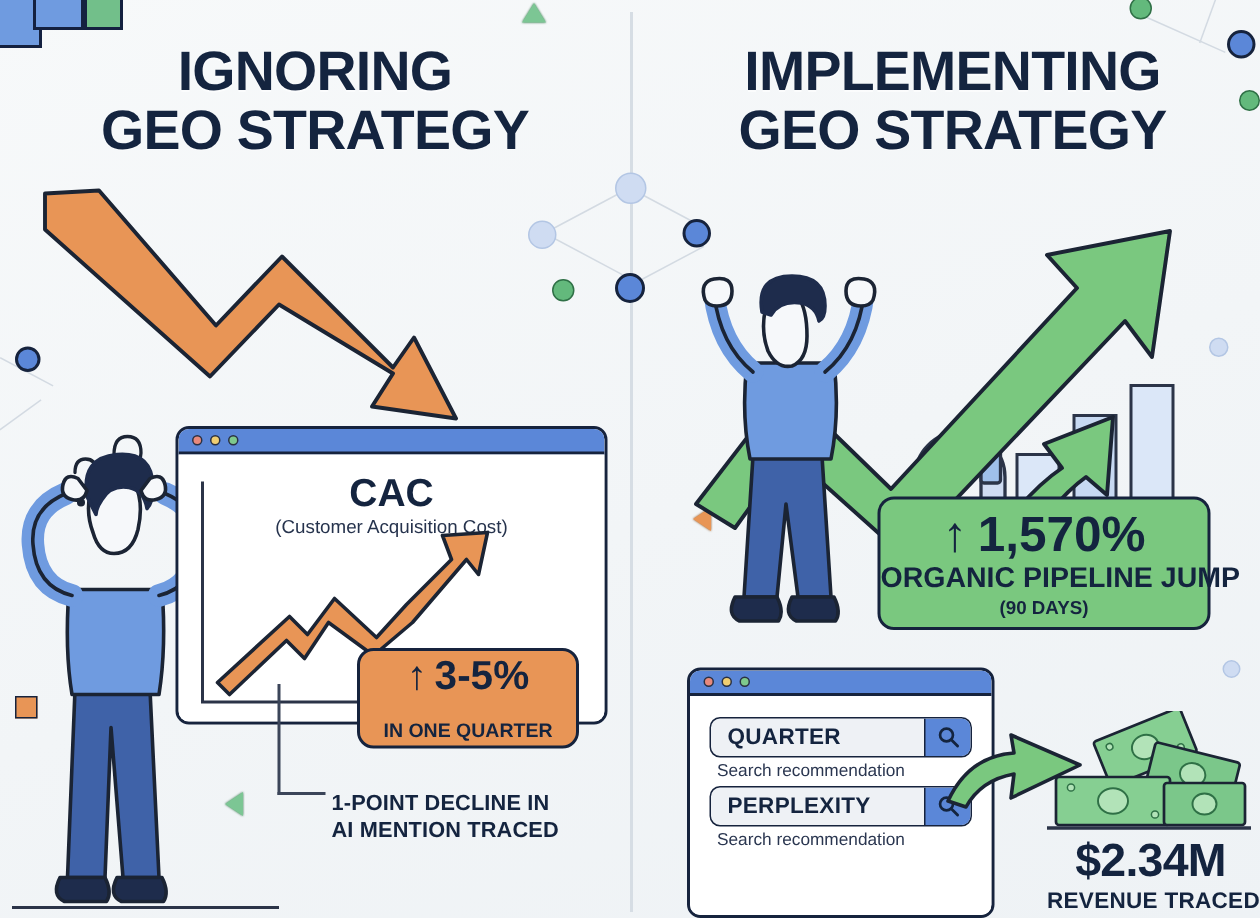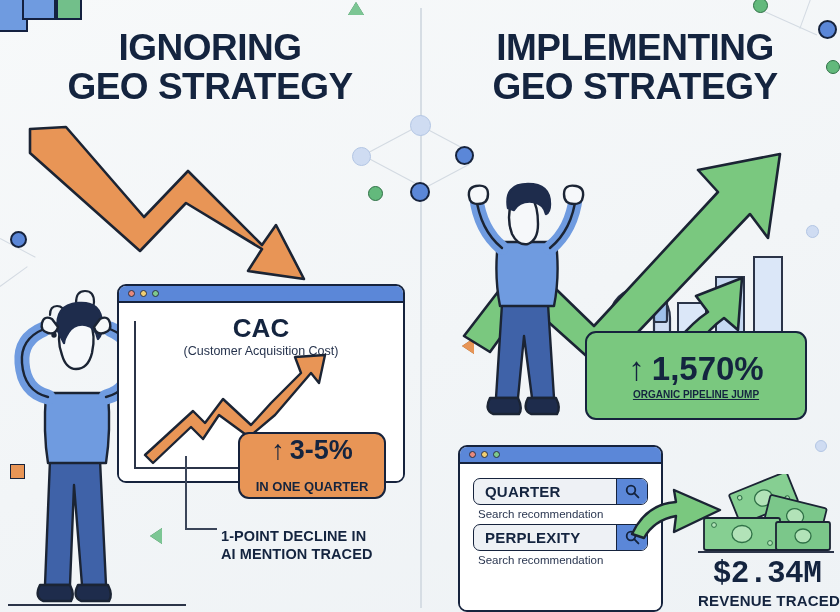--- a/index.html
+++ b/index.html
@@ -92,21 +92,21 @@
     flex: 1; display: flex; align-items: center; padding-left: 11px;
     font-weight: 700; font-size: 15px; color: #14243f; letter-spacing: .2px;
   }
   .sbox-btn {
     width: 31px; background: #5b87d8; border-left: 1.8px solid #16233d;
     display: flex; align-items: center; justify-content: center;
   }
   .srec { font-size: 11.5px; color: #2a3650; margin: 3px 0 0 5px; }
 
   
-  .money-amt { font-weight: 700; color: #14243f; font-size: 31px; line-height: 1; letter-spacing: -0.5px; font-family: Liberation Mono, monospace; }
+  .money-amt { font-weight: 700; color: #14243f; font-size: 31px; line-height: 1; letter-spacing: -0.5px; }
   .money-lbl { font-weight: 700; color: #14243f; font-size: 15px; line-height: 1; letter-spacing: .2px; }
 </style>
 </head>
 <body>
 
 <div id="root">
 
   <div class="abs divider"></div>
 
   <div class="abs logo-sq" style="left:-6px;top:-4px;width:34px;height:36px;background:#6f9be0;"></div>
@@ -263,21 +263,22 @@
 
       <path d="M42 32 q-4 -24 20 -24 q22 0 22 20 q0 8 -4 10 q-2 -10 -12 -12 q-14 -2 -20 8 Z" fill="#1e2c4c" stroke="#1e2c4c"></path>
     </g>
   </svg>
 
   <div class="abs badge green" style="left:585px;top:331px;width:222px;height:89px;">
     <div class="badge-big" style="font-size:33px;display:flex;align-items:center;justify-content:center;gap:7px;">
       <span>↑</span>
       <span>1,570%</span>
     </div>
-    <div class="badge-sub" style="font-size:10px;margin-top:4px;text-decoration:underline;">ORGANIC PIPELINE JUMP</div>
+    <div class="badge-sub" style="font-size:19px;margin-top:4px;">ORGANIC PIPELINE JUMP</div>
+    <div class="badge-sub" style="font-size:12.5px;margin-top:2px;">(90 DAYS)</div>
   </div>
 
   <div class="abs browser" style="left:458px;top:445px;width:205px;height:167px;">
     <div class="browser-bar">
       <span class="dot r"></span>
       <span class="dot y"></span>
       <span class="dot g"></span>
     </div>
     <div class="browser-body" style="padding:14px 13px 0 13px;">
 

